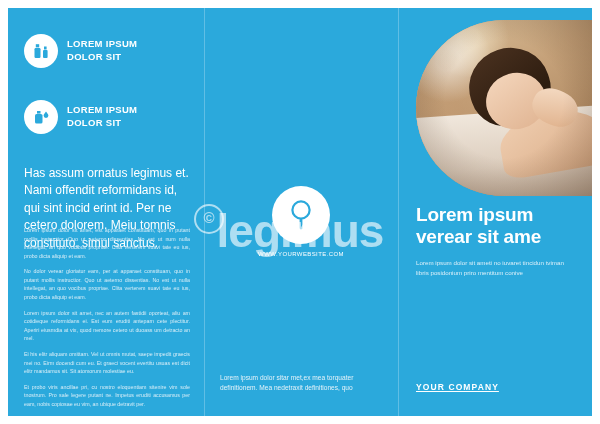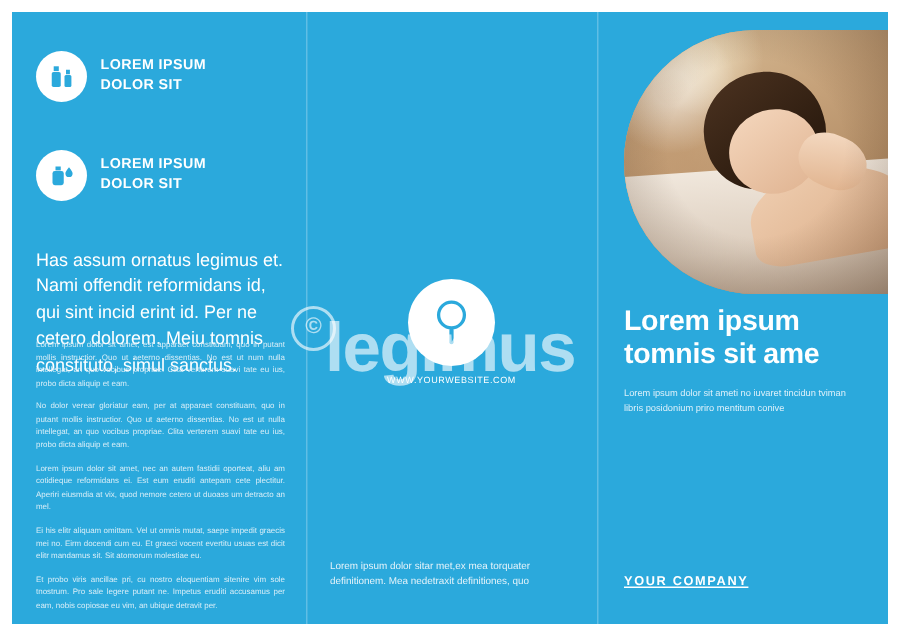--- a/index.html
+++ b/index.html
@@ -335,21 +335,21 @@
           <div class="shoulder"></div>
           <div class="hair"></div>
           <div class="face"></div>
           <div class="hand"></div>
           <div class="vignette"></div>
         </div>
       </div>
 
       <div class="right-headline">
         <div>Lorem ipsum</div>
-        <div>tomnis sit ame</div>
+        <div>verear sit ame</div>
       </div>
 
       <div class="right-sub">Lorem ipsum dolor sit ameti no iuvaret tincidun tviman libris posidonium priro mentitum conive</div>
 
       <div class="company">YOUR COMPANY</div>
     </div>
 
     <div class="wm">
       <div class="wm-c">©</div>
       <div class="wm-text">legimus</div>

